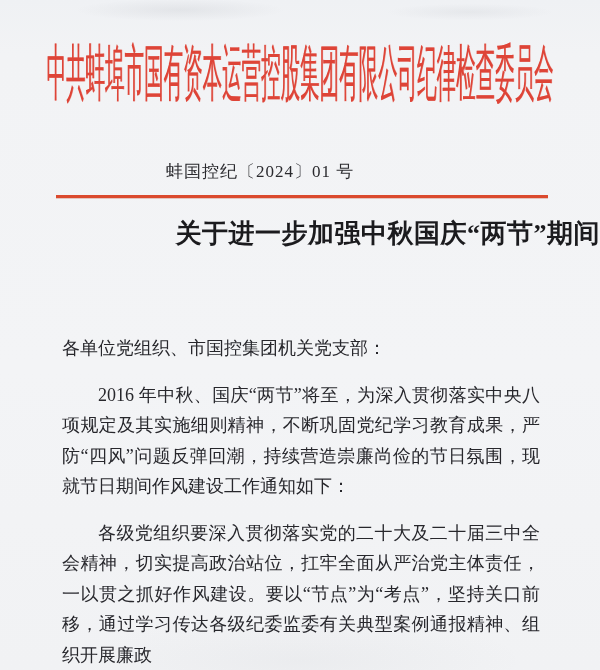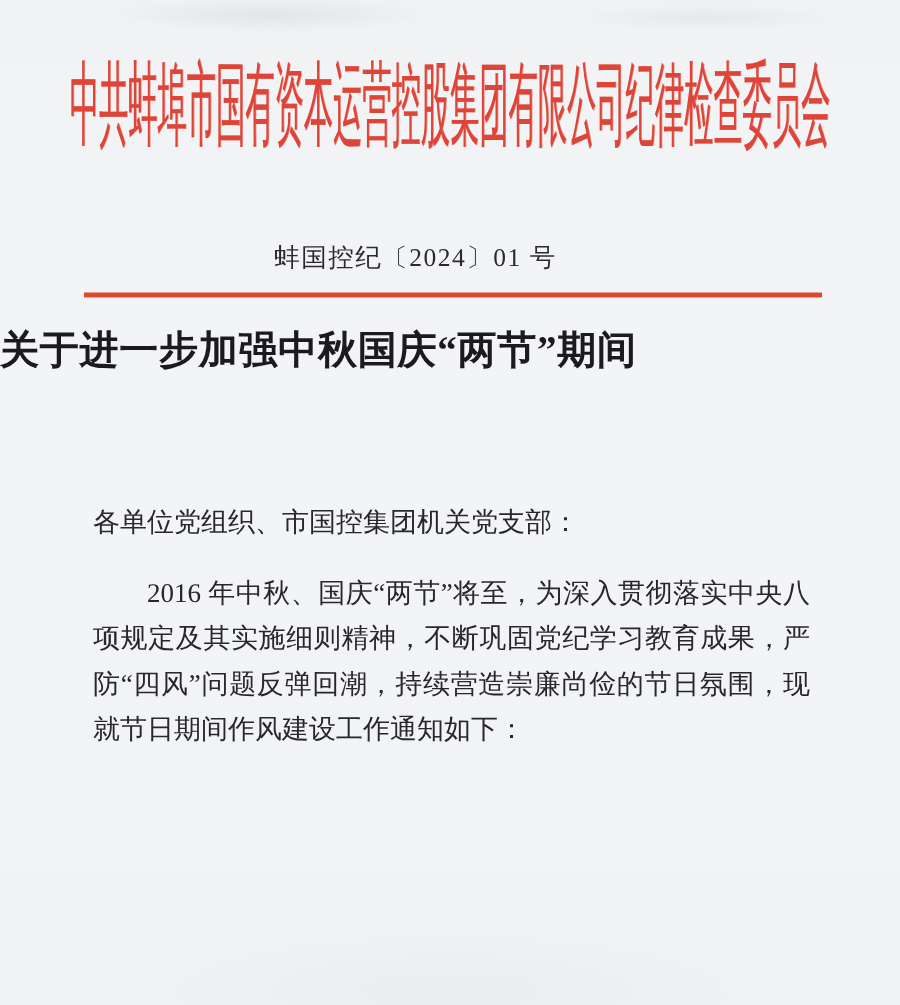--- a/index.html
+++ b/index.html
@@ -36,42 +36,42 @@
     line-height: 21px;
     white-space: nowrap;
     color: #de4437;
     text-shadow: 0.5px 0 0 rgba(222,68,55,0.55);
     transform: scaleY(3.15);
     transform-origin: 50% 0;
   }
   .doc-number {
     position: absolute;
     top: 160px;
-    left: 17px;
+    left: 0;
     width: 520px;
     text-align: center;
     font-size: 17px;
     letter-spacing: 1px;
     color: #2a2a2e;
   }
   .red-line {
     position: absolute;
     top: 195px;
     left: 56px;
     width: 492px;
     height: 3px;
     background: #db4a2e;
     box-shadow: 0 0.5px 0 rgba(190,55,30,0.5);
   }
   .title {
     position: absolute;
     top: 217px;
     left: 0;
     width: 600px;
-    text-align: left;
+    text-align: right;
     font-size: 26px;
     line-height: 34px;
     font-weight: bold;
     color: #1b1b1e;
     letter-spacing: 0.5px;
   }
   .body-text {
     position: absolute;
     top: 317px;
     left: 46px;
@@ -108,15 +108,16 @@
 
   <div class="red-line"></div>
 
   <div class="title">
     <div>关于进一步加强中秋国庆“两节”期间</div>
   </div>
 
   <div class="body-text">
     <p>各单位党组织、市国控集团机关党支部：</p>
     <p class="indent">2016 年中秋、国庆“两节”将至，为深入贯彻落实中央八项规定及其实施细则精神，不断巩固党纪学习教育成果，严防“四风”问题反弹回潮，持续营造崇廉尚俭的节日氛围，现就节日期间作风建设工作通知如下：</p>
+    <p class="indent">各级党组织要深入贯彻落实党的二十大及二十届三中全会精神，切实提高政治站位，扛牢全面从严治党主体责任，一以贯之抓好作风建设。要以“节点”为“考点”，坚持关口前移，通过学习传达各级纪委监委有关典型案例通报精神、组织开展廉政</p>
   </div>
 
 </div>
 
 </body></html>

